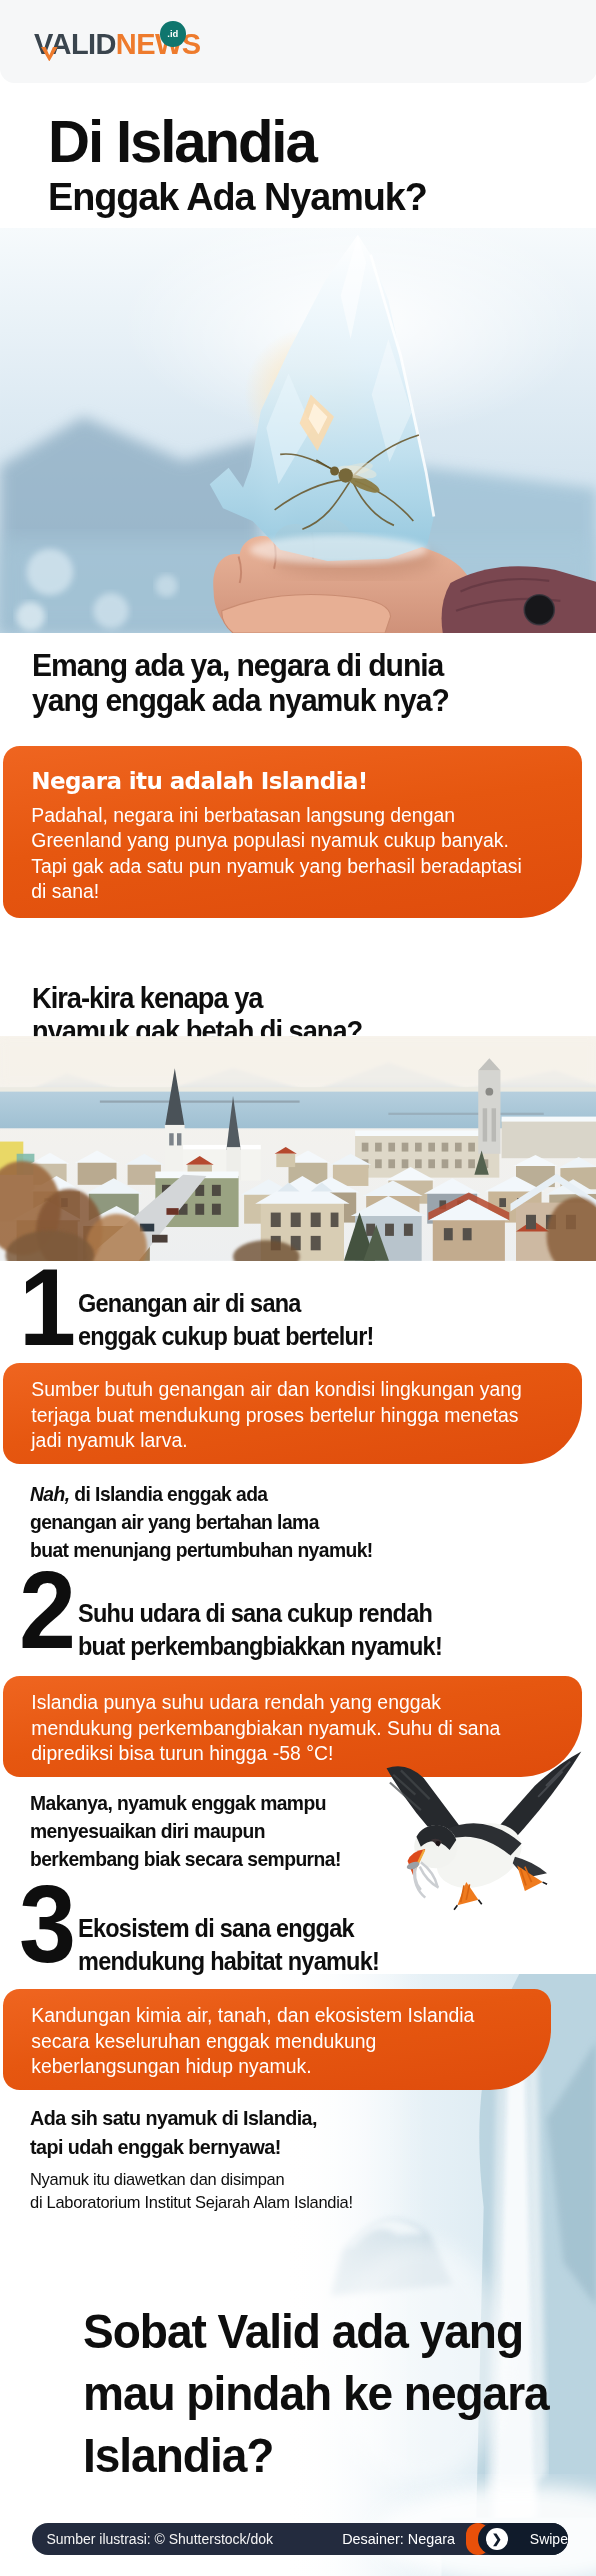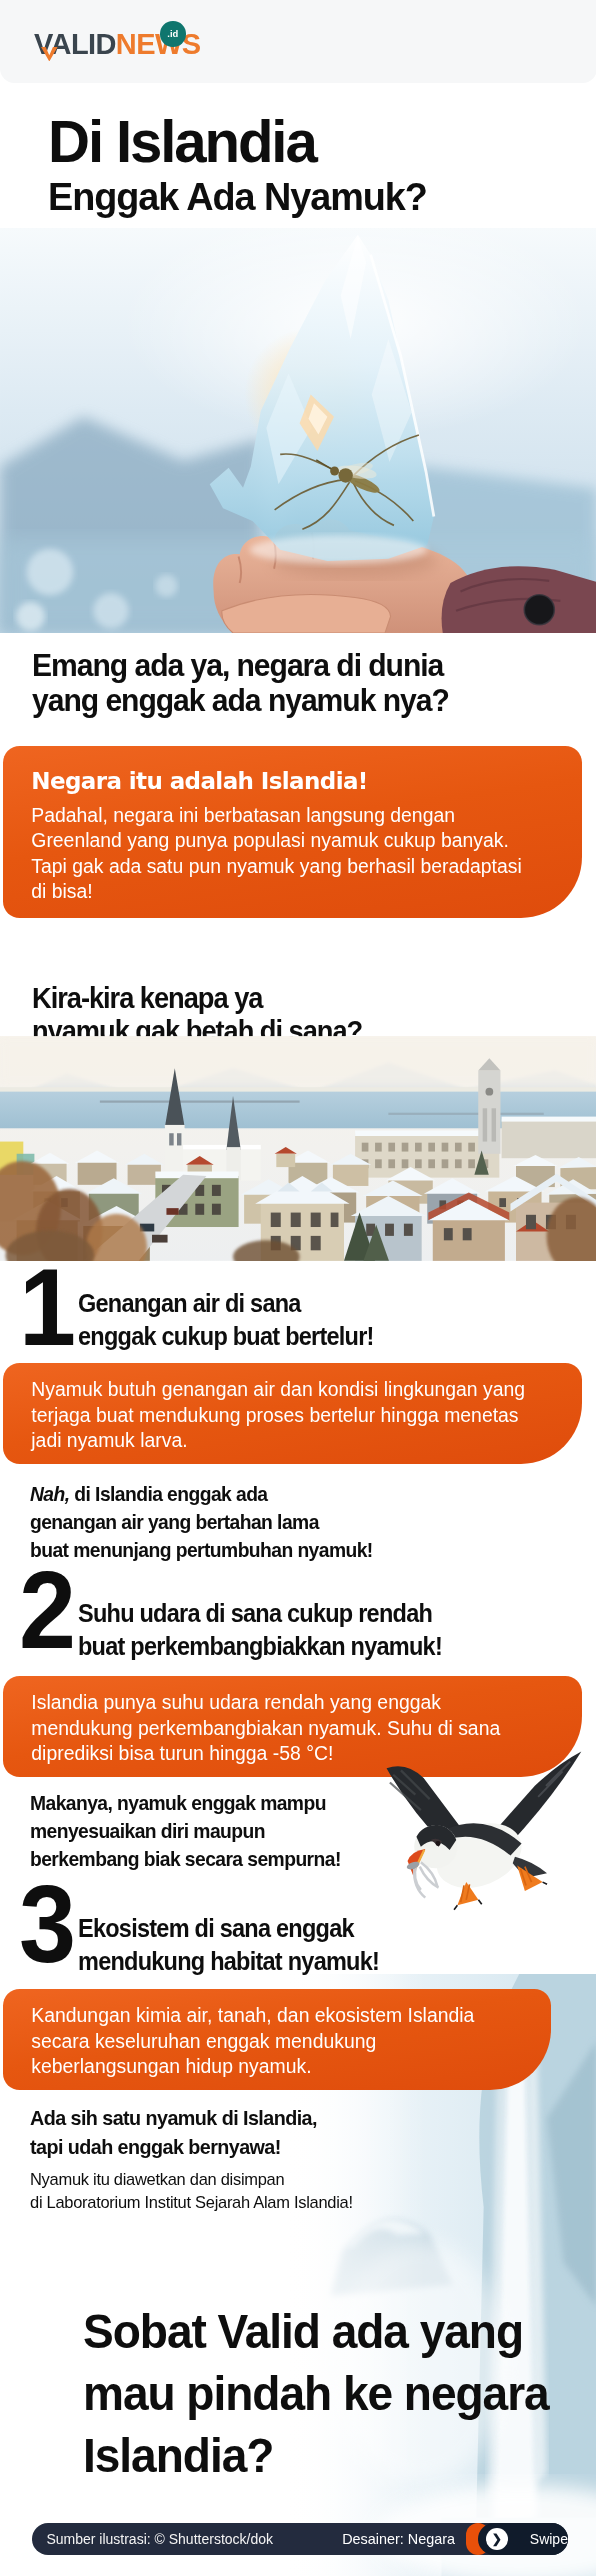--- a/index.html
+++ b/index.html
@@ -174,21 +174,21 @@
     <div><span class="cx">yang enggak ada nyamuk nya?</span></div>
   </div>
 
   <div class="abs card cardA">
     <div class="inner">
       <div class="card-title">Negara itu adalah Islandia!</div>
       <div class="card-body">
         <span>Padahal, negara ini berbatasan langsung dengan</span>
         <span>Greenland yang punya populasi nyamuk cukup banyak.</span>
         <span>Tapi gak ada satu pun nyamuk yang berhasil beradaptasi</span>
-        <span>di bisa!</span>
+        <span>di sana!</span>
       </div>
     </div>
   </div>
 
   <div class="abs intro">
     <div class="l"><span class="cx">Kira-kira kenapa ya</span></div>
     <div class="l"><span class="cx">nyamuk gak betah di sana?</span></div>
     <div class="cta"><span class="cx">Yuk, simak penjelasannya!</span></div>
   </div>
 
@@ -390,21 +390,21 @@
     </g>
   </svg>
 
   <div class="abs pnum" style="left:19px;top:1266px"><span class="cx">1</span></div>
   <div class="abs phead" style="left:78px;top:1287px">
     <div><span class="cx">Genangan air di sana</span></div>
     <div><span class="cx">enggak cukup buat bertelur!</span></div>
   </div>
   <div class="abs card card1 card-only">
     <div class="inner card-body" style="margin-top:0">
-      <span>Nyamuk butuh genangan air dan kondisi lingkungan yang</span>
+      <span>Sumber butuh genangan air dan kondisi lingkungan yang</span>
       <span>terjaga buat mendukung proses bertelur hingga menetas</span>
       <span>jadi nyamuk larva.</span>
     </div>
   </div>
   <div class="abs note" style="left:30px;top:1480px">
     <div><span class="cx"><span class="it">Nah,</span><span> di Islandia enggak ada</span></span></div>
     <div><span class="cx">genangan air yang bertahan lama</span></div>
     <div><span class="cx">buat menunjang pertumbuhan nyamuk!</span></div>
   </div>
 

